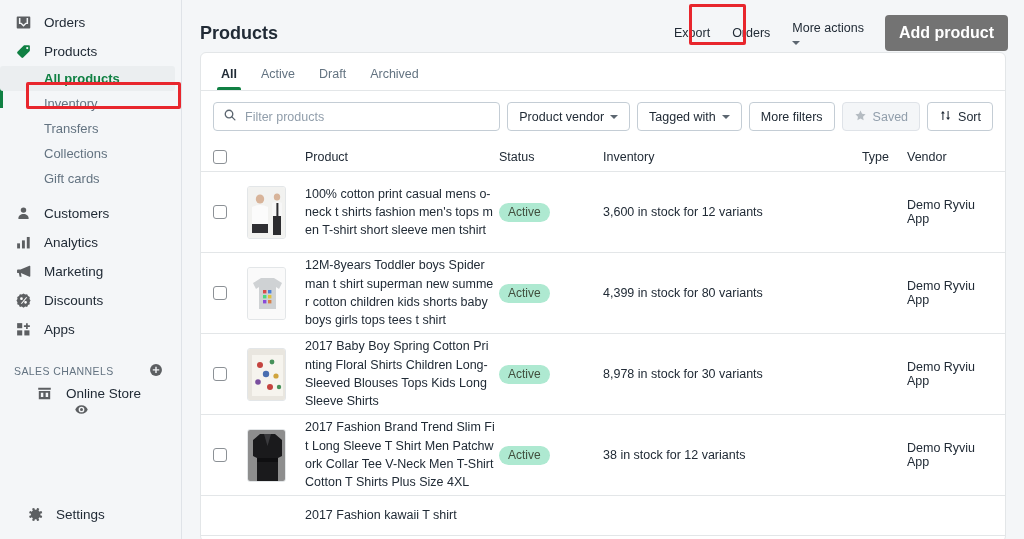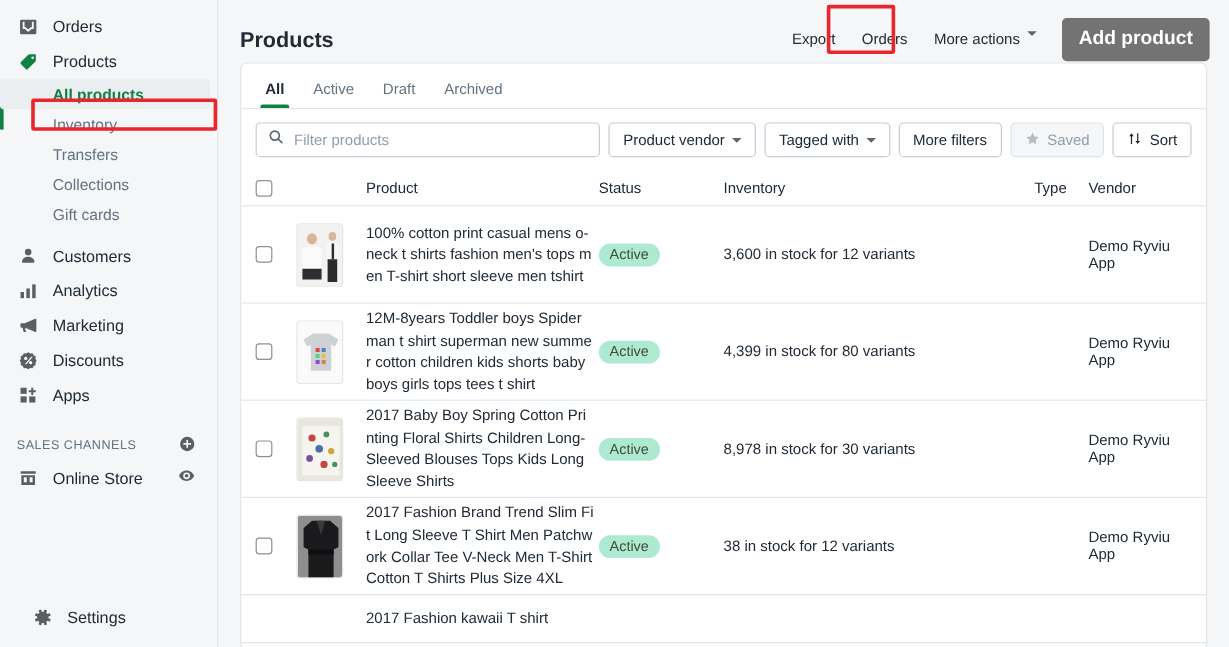--- a/index.html
+++ b/index.html
@@ -70,21 +70,21 @@
   .section-head {
     display: flex; align-items: center; justify-content: space-between;
     padding: 0 18px 0 14px;
     height: 26px;
     margin-top: 14px;
     font-size: 10.5px;
     letter-spacing: .4px;
     color: #637381;
     text-align: right;
   }
-  .chan-row { display:flex; align-items:center; justify-content:space-between; padding-right:18px; }
+  .chan-row { display:flex; align-items:center; justify-content:space-between; padding-right:18px;flex-direction:column; }
   .chan-row .nav-item { flex: 1; }
   .settings {
     position: absolute;
     left: 12px; bottom: 10px;
     width: 100%;
   }
   .spacer-8 { height: 8px; }
 
   
   .main { flex: 1; height: 539px; position: relative; background:#f4f6f8; overflow:hidden; }
@@ -94,21 +94,21 @@
     height: 52px;
   }
   .page-title { font-size: 18px; font-weight: bold; color: #212b36; }
   .head-actions { margin-left: auto; display: flex; align-items: center; gap: 4px; }
   .btn-plain {
     font-size: 12.5px; color: #212b36;
     background: transparent; border: none;
     padding: 6px 9px; cursor: pointer;
     font-family: inherit;
   }
-  .btn-more { display:flex; gap:6px; }
+  .btn-more { display:flex; gap:6px;flex-direction:column; }
   .caret { width:0;height:0;border-left:4px solid transparent;border-right:4px solid transparent;border-top:4.5px solid #5c6670; }
   .btn-primary {
     background: #737373; color: #fff;
     font-size: 16px; font-weight: bold;
     border: none; border-radius: 4px;
     padding: 9px 14px; cursor: pointer;
     margin-left: 8px;
     font-family: inherit;
   }
   .hl-export {

